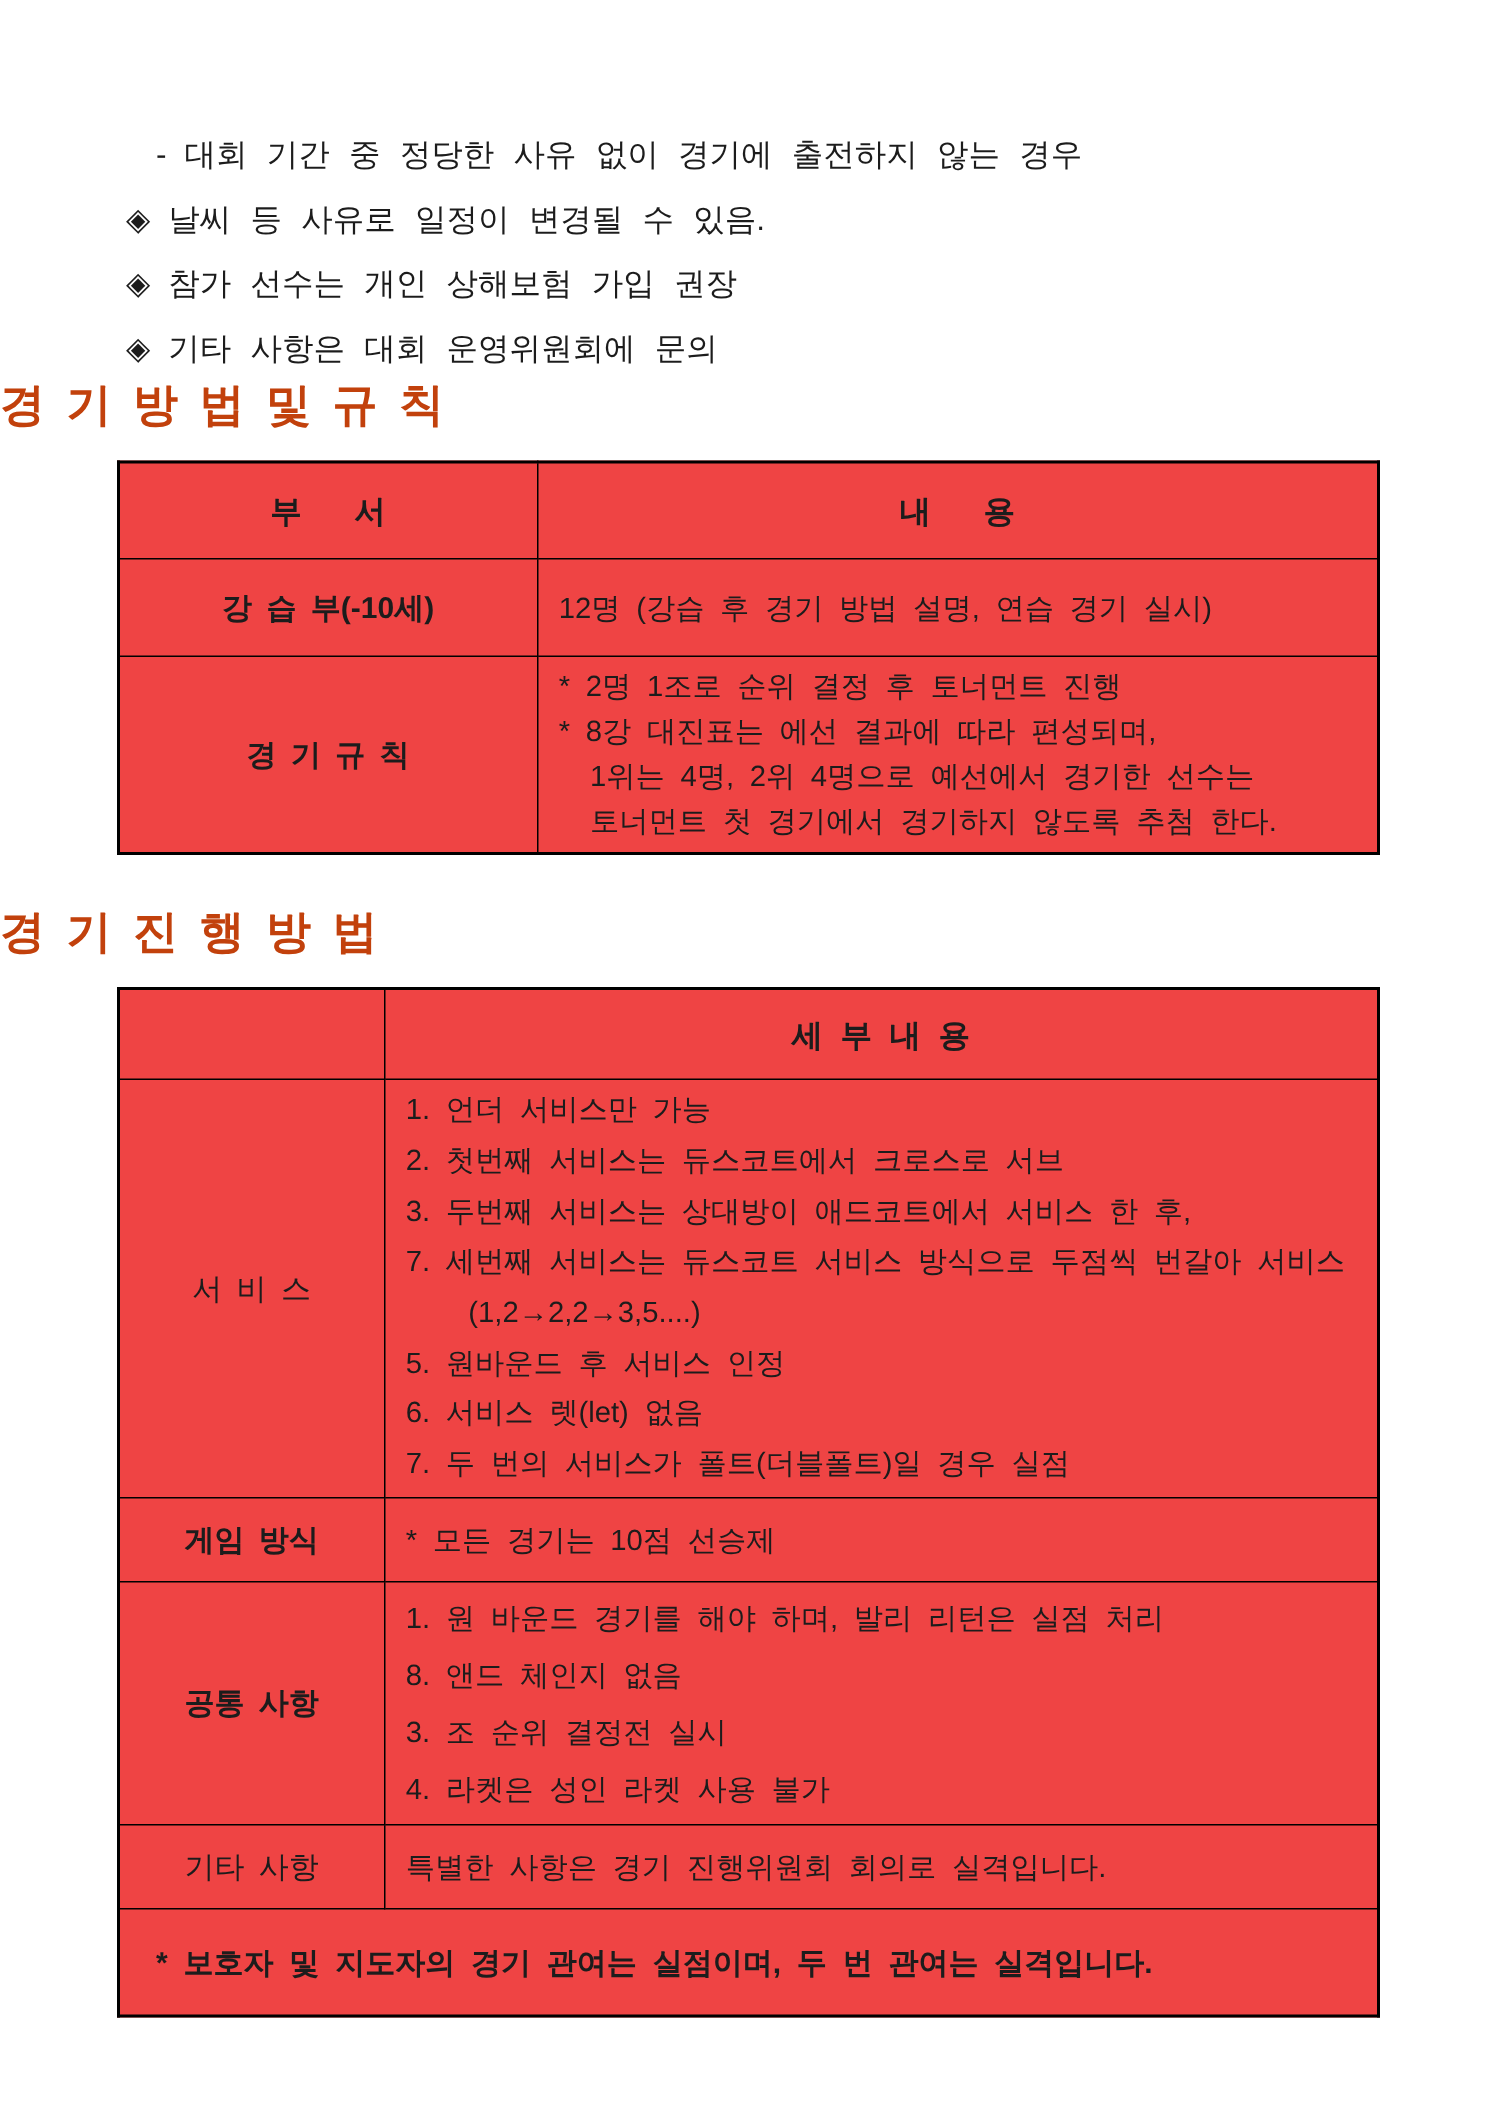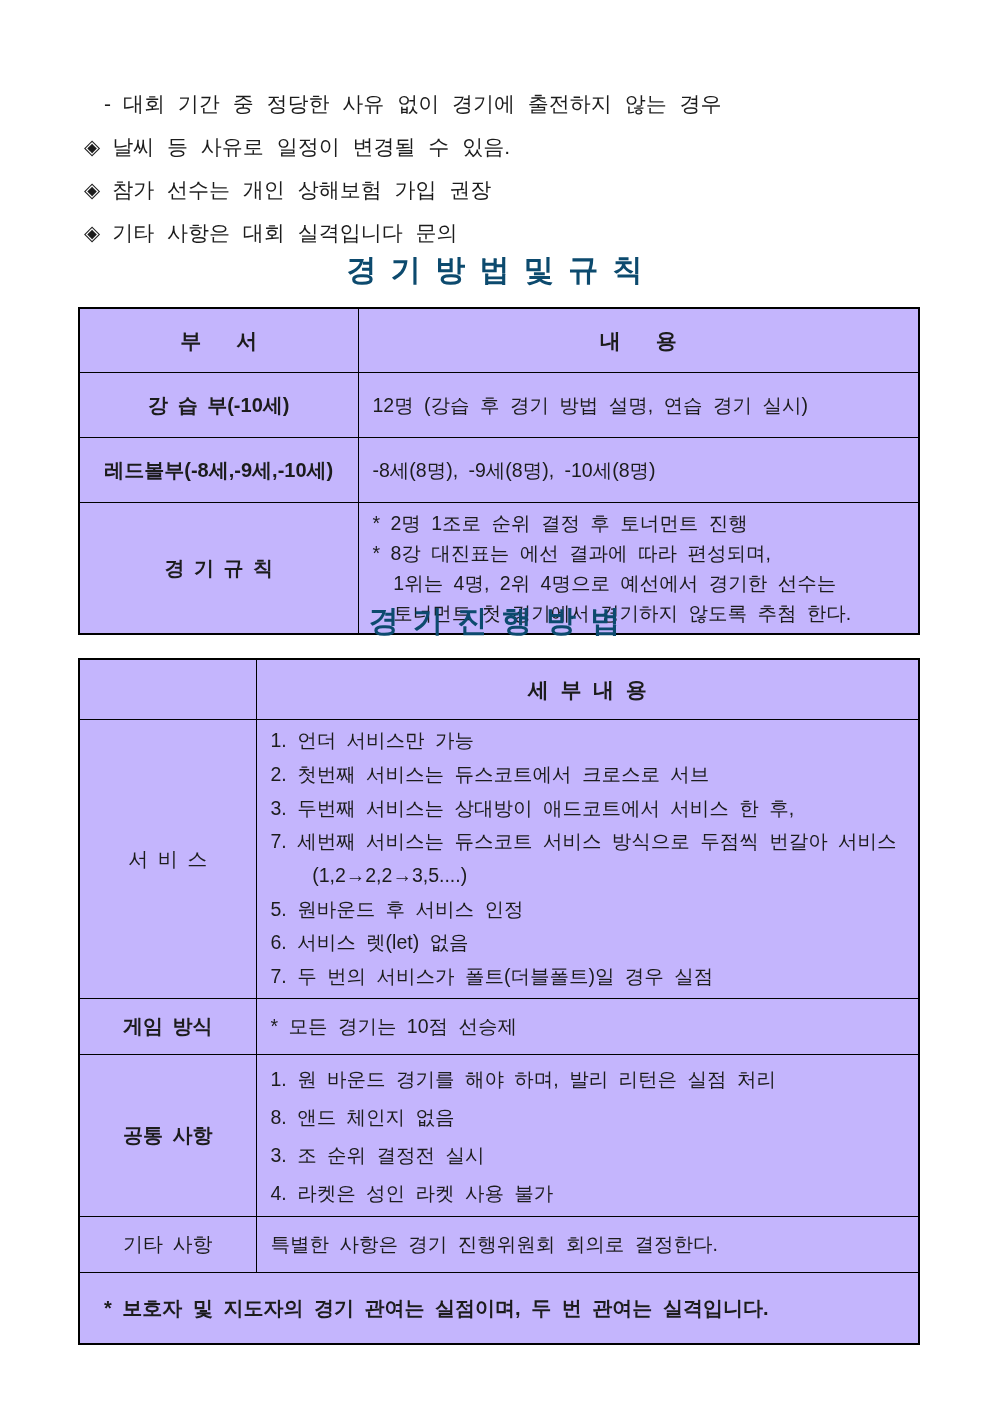--- a/index.html
+++ b/index.html
@@ -23,37 +23,37 @@
     word-spacing: 7px;
     white-space: pre-wrap;
   }
   .bullet-row.indent { padding-left: 20px; }
   .bullet-glyph { margin-right: 12px; word-spacing: 0; }
 
   
   .section-title {
     position: absolute;
     left: 0; right: 0;
-    text-align: center;
+    text-align: left;
     font-size: 30px;
     font-weight: bold;
     letter-spacing: 3px;
-    color: #0c4a6e;
+    color: #c2410c;
   }
   #title-1 { top: 250px; }
   #title-2 { top: 601px; }
 
   
   table.doc-table {
     position: absolute;
     left: 78px;
     width: 842px;
     border-collapse: collapse;
     table-layout: fixed;
-    background: #c4b5fd;
+    background: #ef4444;
   }
   #table-1 { top: 307px; }
   #table-2 { top: 658px; }
   table.doc-table { border: 2px solid #000; }
   table.doc-table td { border: 1.5px solid #000; }
 
   #table-1 col.c1 { width: 279px; }
   #table-2 col.c1 { width: 177px; }
 
   td.lbl {
@@ -118,21 +118,21 @@
     <div class="bullet-row">
       <span class="bullet-glyph">◈</span>
       <span>날씨 등 사유로 일정이 변경될 수 있음.</span>
     </div>
     <div class="bullet-row">
       <span class="bullet-glyph">◈</span>
       <span>참가 선수는 개인 상해보험 가입 권장</span>
     </div>
     <div class="bullet-row">
       <span class="bullet-glyph">◈</span>
-      <span>기타 사항은 대회 실격입니다 문의</span>
+      <span>기타 사항은 대회 운영위원회에 문의</span>
     </div>
   </div>
 
   <div class="section-title" id="title-1">경 기 방 법 및 규 칙</div>
 
   <table class="doc-table" id="table-1">
     <colgroup>
         <col class="c1">
         <col class="c2">
       </colgroup>
@@ -140,26 +140,20 @@
         <tr class="r-head">
       <td class="hdr">부      서</td>
       <td class="hdr">내      용</td>
     </tr>
     <tr class="r-1">
       <td class="lbl">강 습 부(-10세)</td>
       <td class="content">
         <div class="line">12명 (강습 후 경기 방법 설명, 연습 경기 실시)</div>
       </td>
     </tr>
-    <tr class="r-2">
-      <td class="lbl">레드볼부(-8세,-9세,-10세)</td>
-      <td class="content">
-        <div class="line">-8세(8명), -9세(8명), -10세(8명)</div>
-      </td>
-    </tr>
     <tr class="r-3">
       <td class="lbl">경 기 규 칙</td>
       <td class="content">
         <div class="line">* 2명 1조로 순위 결정 후 토너먼트 진행</div>
         <div class="line">* 8강 대진표는 에선 결과에 따라 편성되며,</div>
         <div class="line">  1위는 4명, 2위 4명으로 예선에서 경기한 선수는</div>
         <div class="line">  토너먼트 첫 경기에서 경기하지 않도록 추첨 한다.</div>
       </td>
     </tr>
   </tbody>
@@ -201,21 +195,21 @@
       <td class="content">
         <div class="line">1. 원 바운드 경기를 해야 하며, 발리 리턴은 실점 처리</div>
         <div class="line">8. 앤드 체인지 없음</div>
         <div class="line">3. 조 순위 결정전 실시</div>
         <div class="line">4. 라켓은 성인 라켓 사용 불가</div>
       </td>
     </tr>
     <tr class="r-etc">
       <td class="lbl w-normal">기타 사항</td>
       <td class="content">
-        <div class="line">특별한 사항은 경기 진행위원회 회의로 결정한다.</div>
+        <div class="line">특별한 사항은 경기 진행위원회 회의로 실격입니다.</div>
       </td>
     </tr>
     <tr class="r-note">
       <td colspan="2">* 보호자 및 지도자의 경기 관여는 실점이며, 두 번 관여는 실격입니다.</td>
     </tr>
   </tbody>
     </table>
 
 </div>
 

